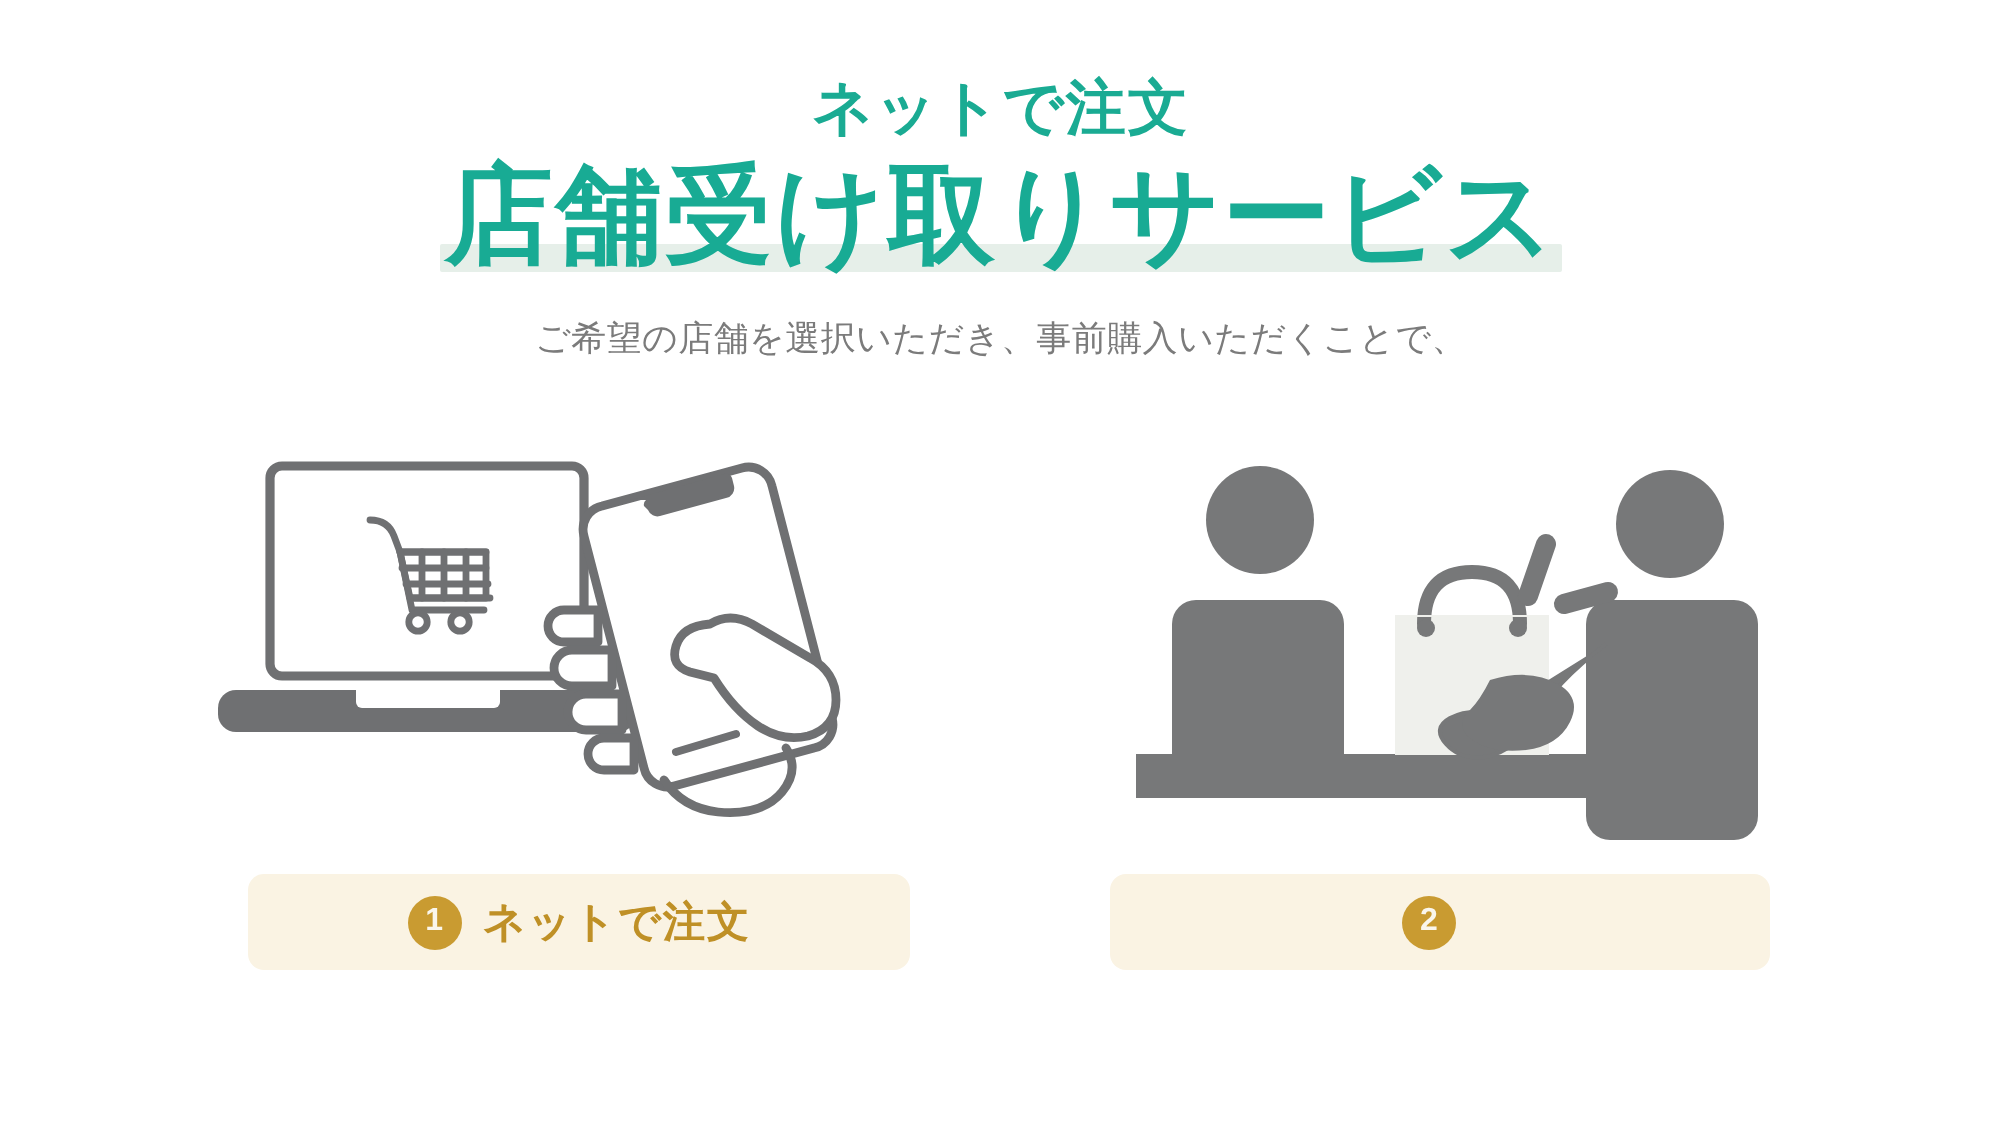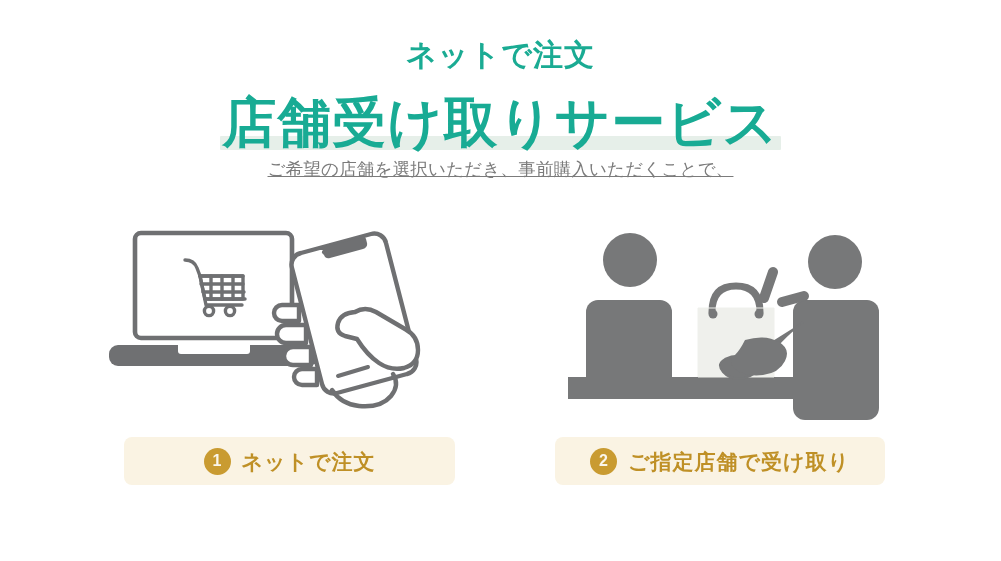--- a/index.html
+++ b/index.html
@@ -30,21 +30,21 @@
     font-size: 30px;
     font-weight: 700;
     color: #1aab93;
     letter-spacing: 1px;
     line-height: 1.15;
     margin: 0;
   }
   .title-wrap {
     position: relative;
     display: inline-block;
-    margin-top: 16px;
+    margin-top: 2px;
   }
   .title-highlight {
     position: absolute;
     left: 2px;
     right: 2px;
     bottom: 6px;
     height: 14px;
     background: #e6efe9;
     border-radius: 1px;
     z-index: 0;
@@ -65,21 +65,20 @@
   .lede {
     position: absolute;
     left: 0;
     top: 155px;
     width: 1001px;
     text-align: center;
     color: #7b7b7b;
     font-size: 17.5px;
     line-height: 1.62;
     letter-spacing: 0.2px;
-    text-decoration: underline;
   }
   .lede div { white-space: nowrap; }
 
   
   .illus-left {
     position: absolute;
     left: 100px;
     top: 220px;
     width: 380px;
     height: 200px;
@@ -228,16 +227,15 @@
     </svg>
   </div>
 
   <div class="pill" id="pill-1">
     <span class="badge">1</span>
     <span class="pill-label">ネットで注文</span>
   </div>
 
   <div class="pill" id="pill-2">
     <span class="badge">2</span>
-    <span class="pill-label">ご指定店舗で受け取り</span>
   </div>
 
 </div>
 
 </body></html>

